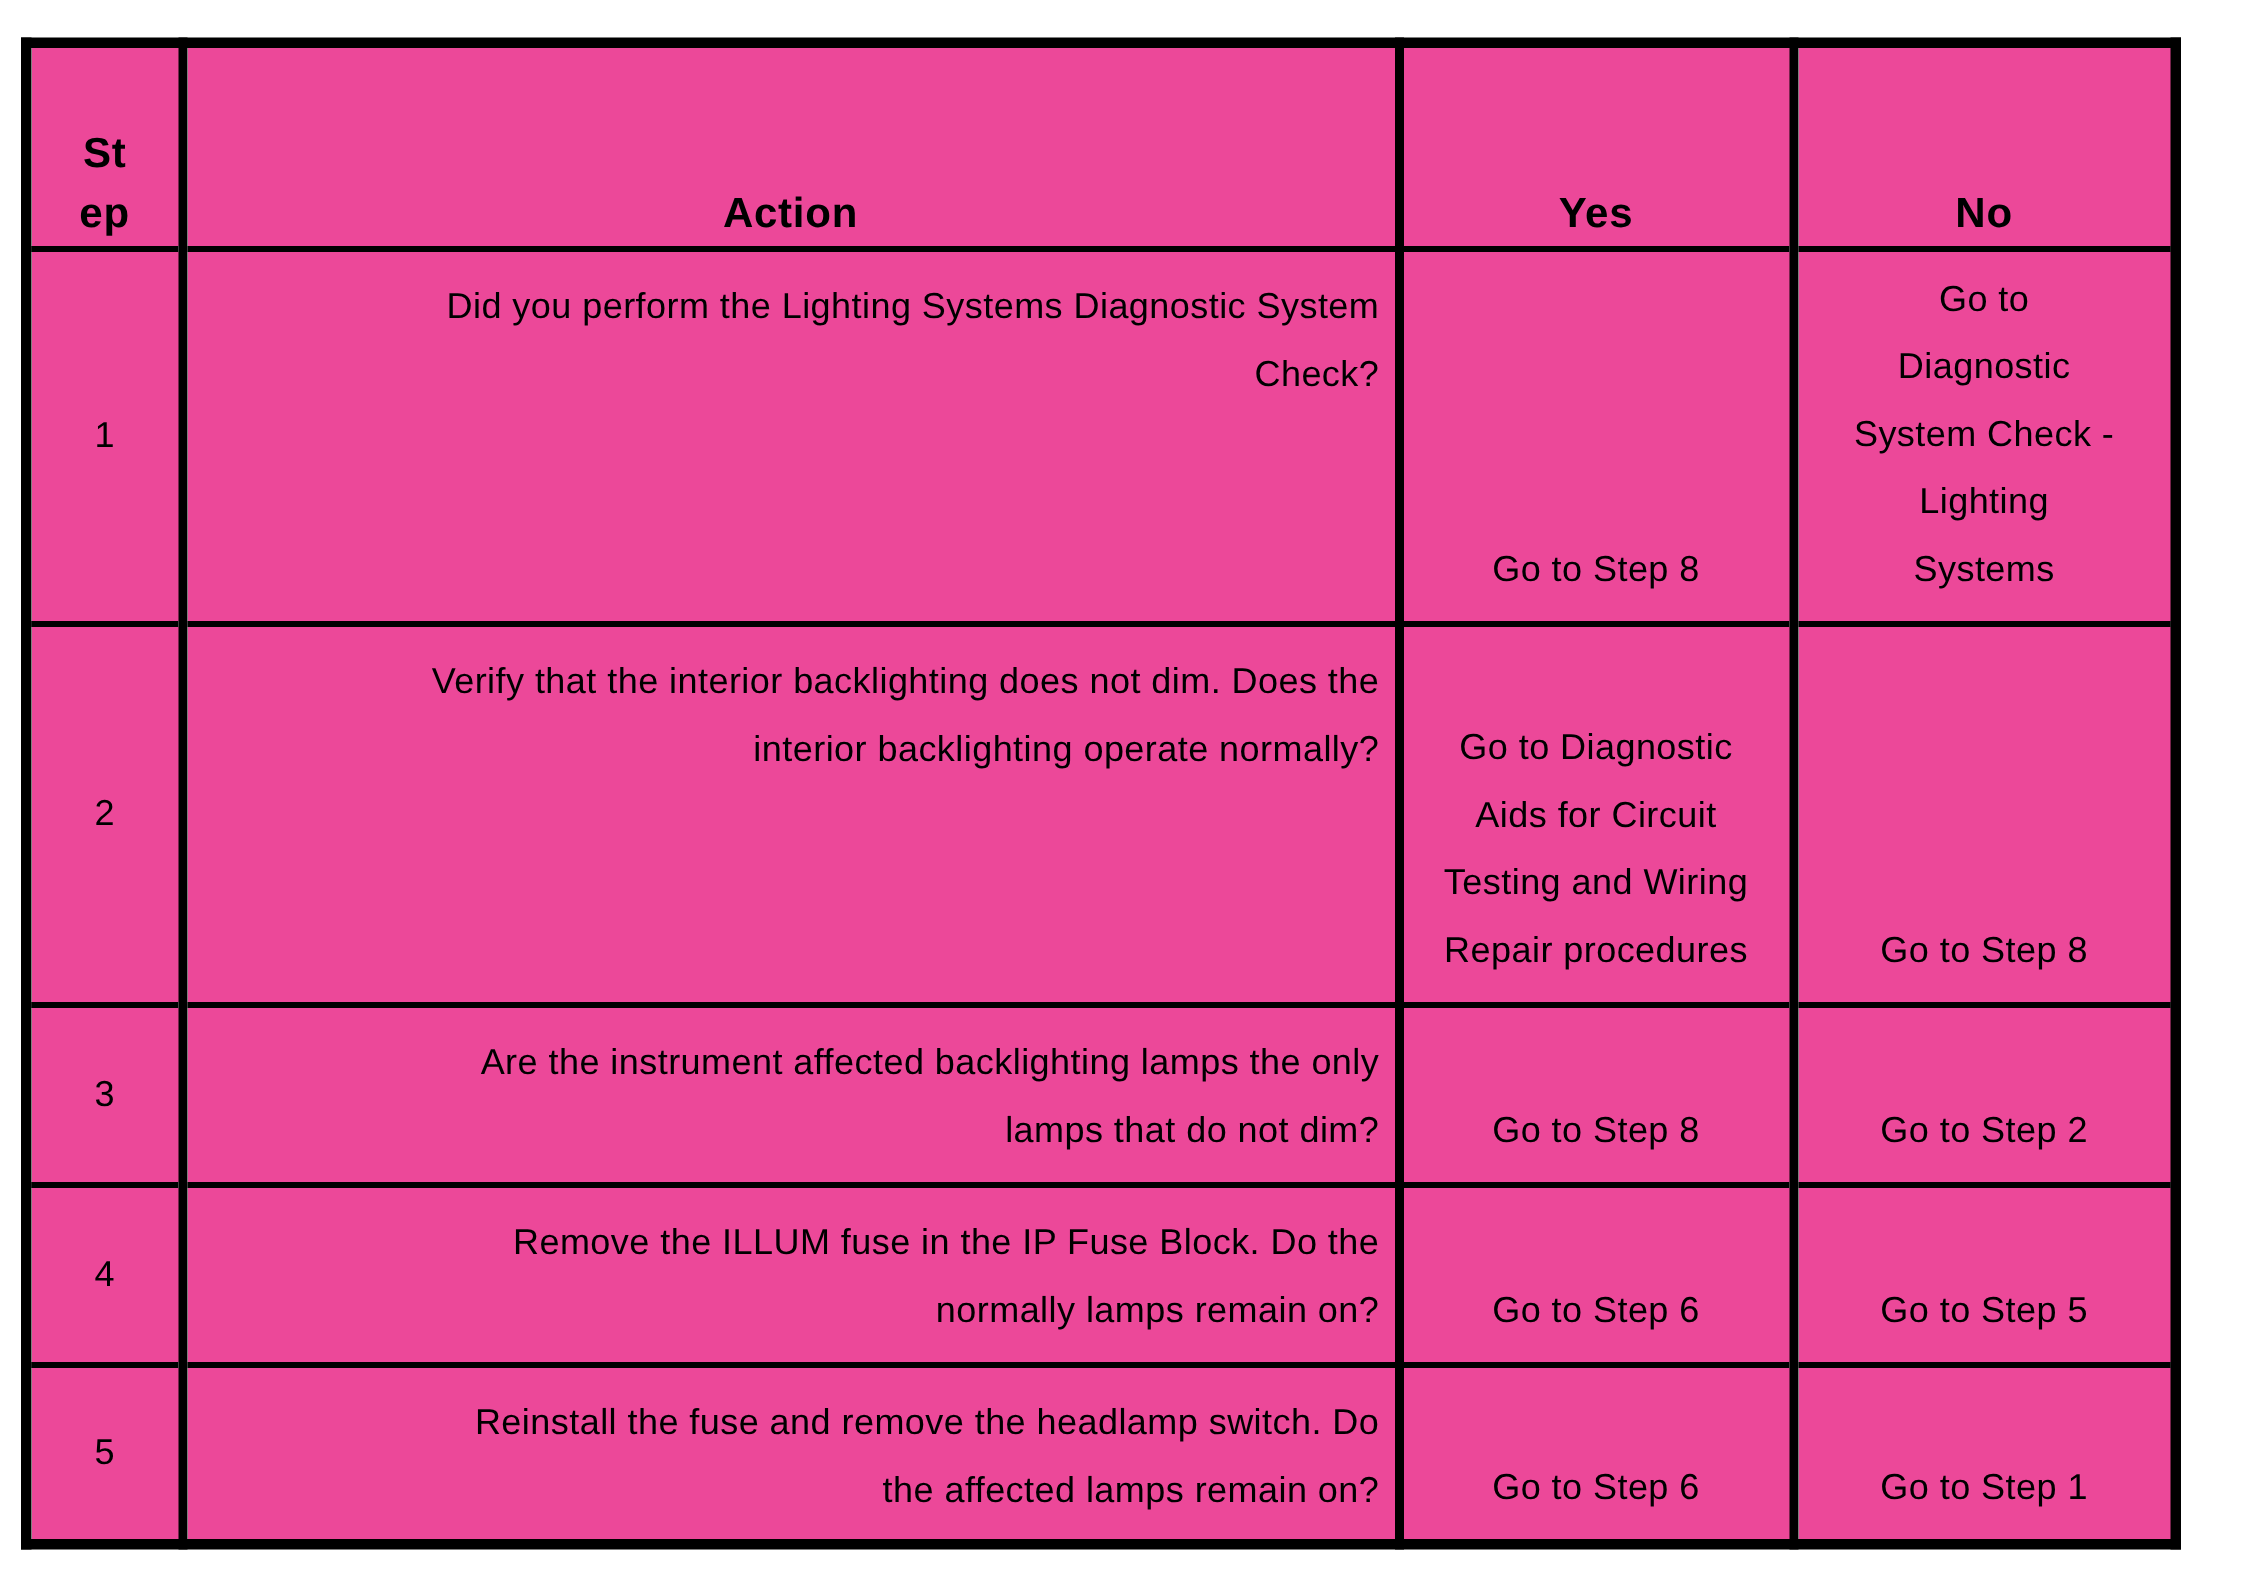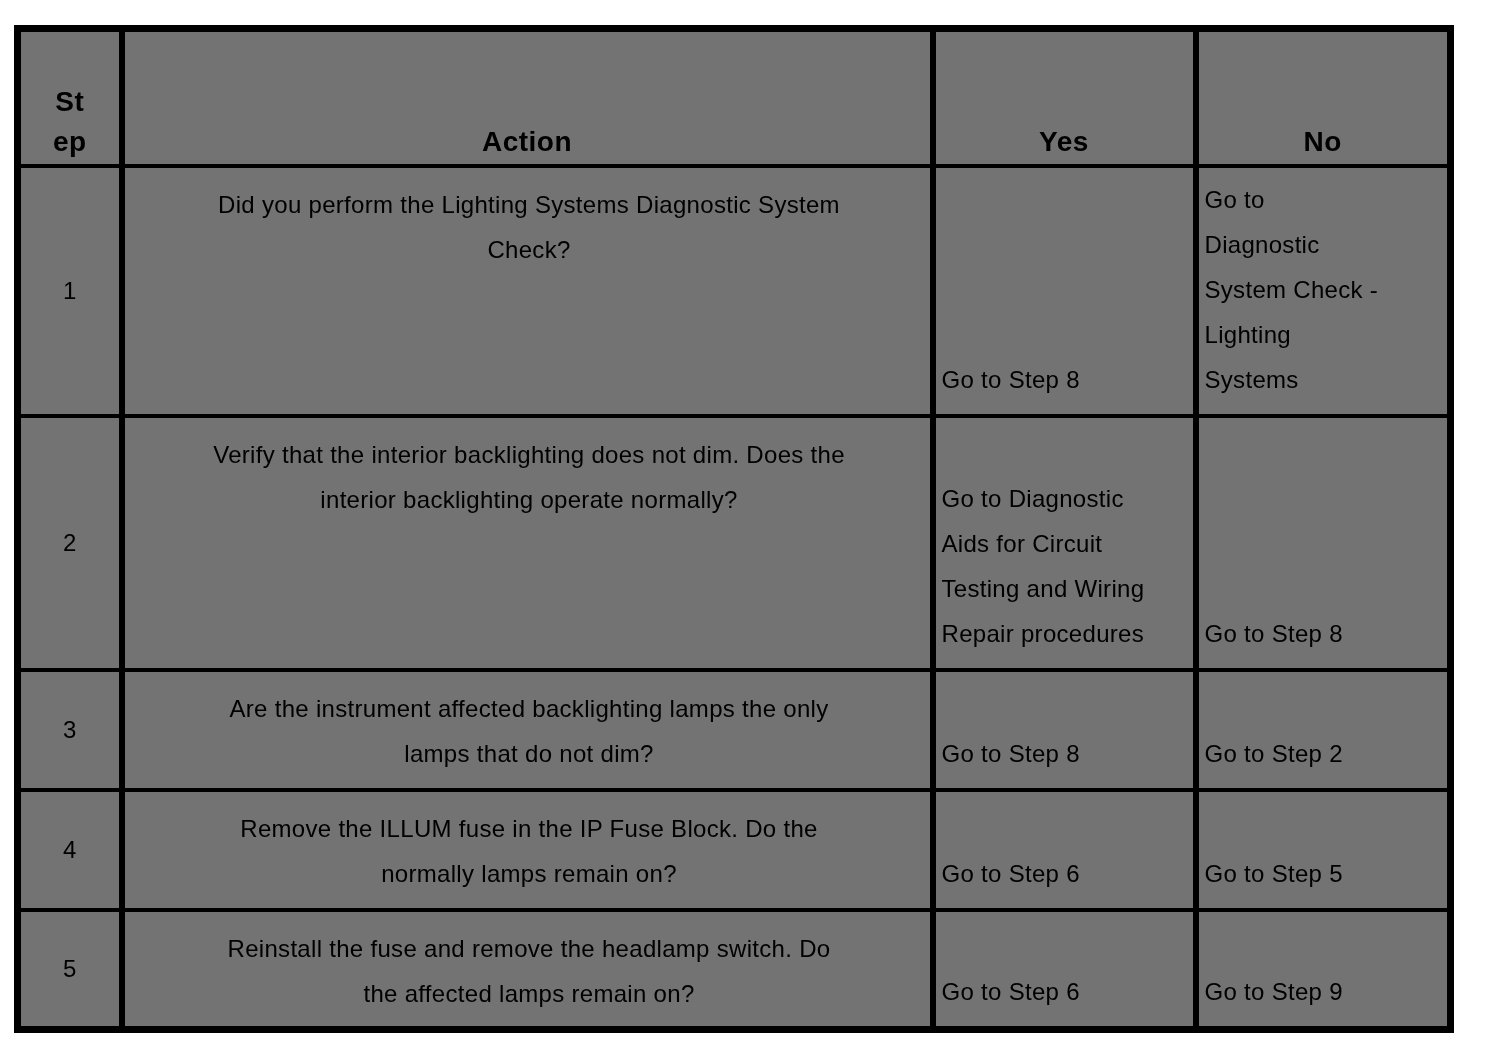--- a/index.html
+++ b/index.html
@@ -31,21 +31,21 @@
     border: 4px solid #000000;
   }
   table.diag {
     border-width: 7px;
   }
   table.diag th, table.diag td {
     border-left-width: 6px;
     border-right-width: 6px;
     border-top-width: 4px;
     border-bottom-width: 4px;
-    background: #737373;
+    background: #ec4899;
     white-space: pre-line;
     overflow: hidden;
   }
   col.c-step   { width: 104px; }
   col.c-action { width: 811px; }
   col.c-yes    { width: 263px; }
   col.c-no     { width: 255px; }
 
   tr.h-header { height: 137px; }
   tr.h-r1 { height: 250px; }
@@ -68,25 +68,26 @@
     letter-spacing: 0.3px;
     line-height: 45px;
     padding: 0;
   }
   td.step-cell {
     vertical-align: middle;
     text-align: center;
   }
   td.action-cell {
     vertical-align: top;
-    text-align: center;
+    text-align: right;
     padding: 14px 10px 0 14px;
   }
   td.yes-cell, td.no-cell {
     vertical-align: bottom;
+    text-align: center;
     padding: 0 6px 12px 6px;
   }
 </style>
 </head>
 <body>
 
 <div class="page">
   <table class="diag">
     <colgroup>
       <col class="c-step">
@@ -137,17 +138,17 @@
         <td class="action-cell">Remove the ILLUM fuse in the IP Fuse Block. Do the
 normally lamps remain on?</td>
         <td class="yes-cell">Go to Step 6</td>
         <td class="no-cell">Go to Step 5</td>
       </tr>
       <tr class="h-r5">
         <td class="step-cell">5</td>
         <td class="action-cell">Reinstall the fuse and remove the headlamp switch. Do
 the affected lamps remain on?</td>
         <td class="yes-cell">Go to Step 6</td>
-        <td class="no-cell">Go to Step 9</td>
+        <td class="no-cell">Go to Step 1</td>
       </tr>
     </tbody>
   </table>
 </div>
 
 </body></html>

